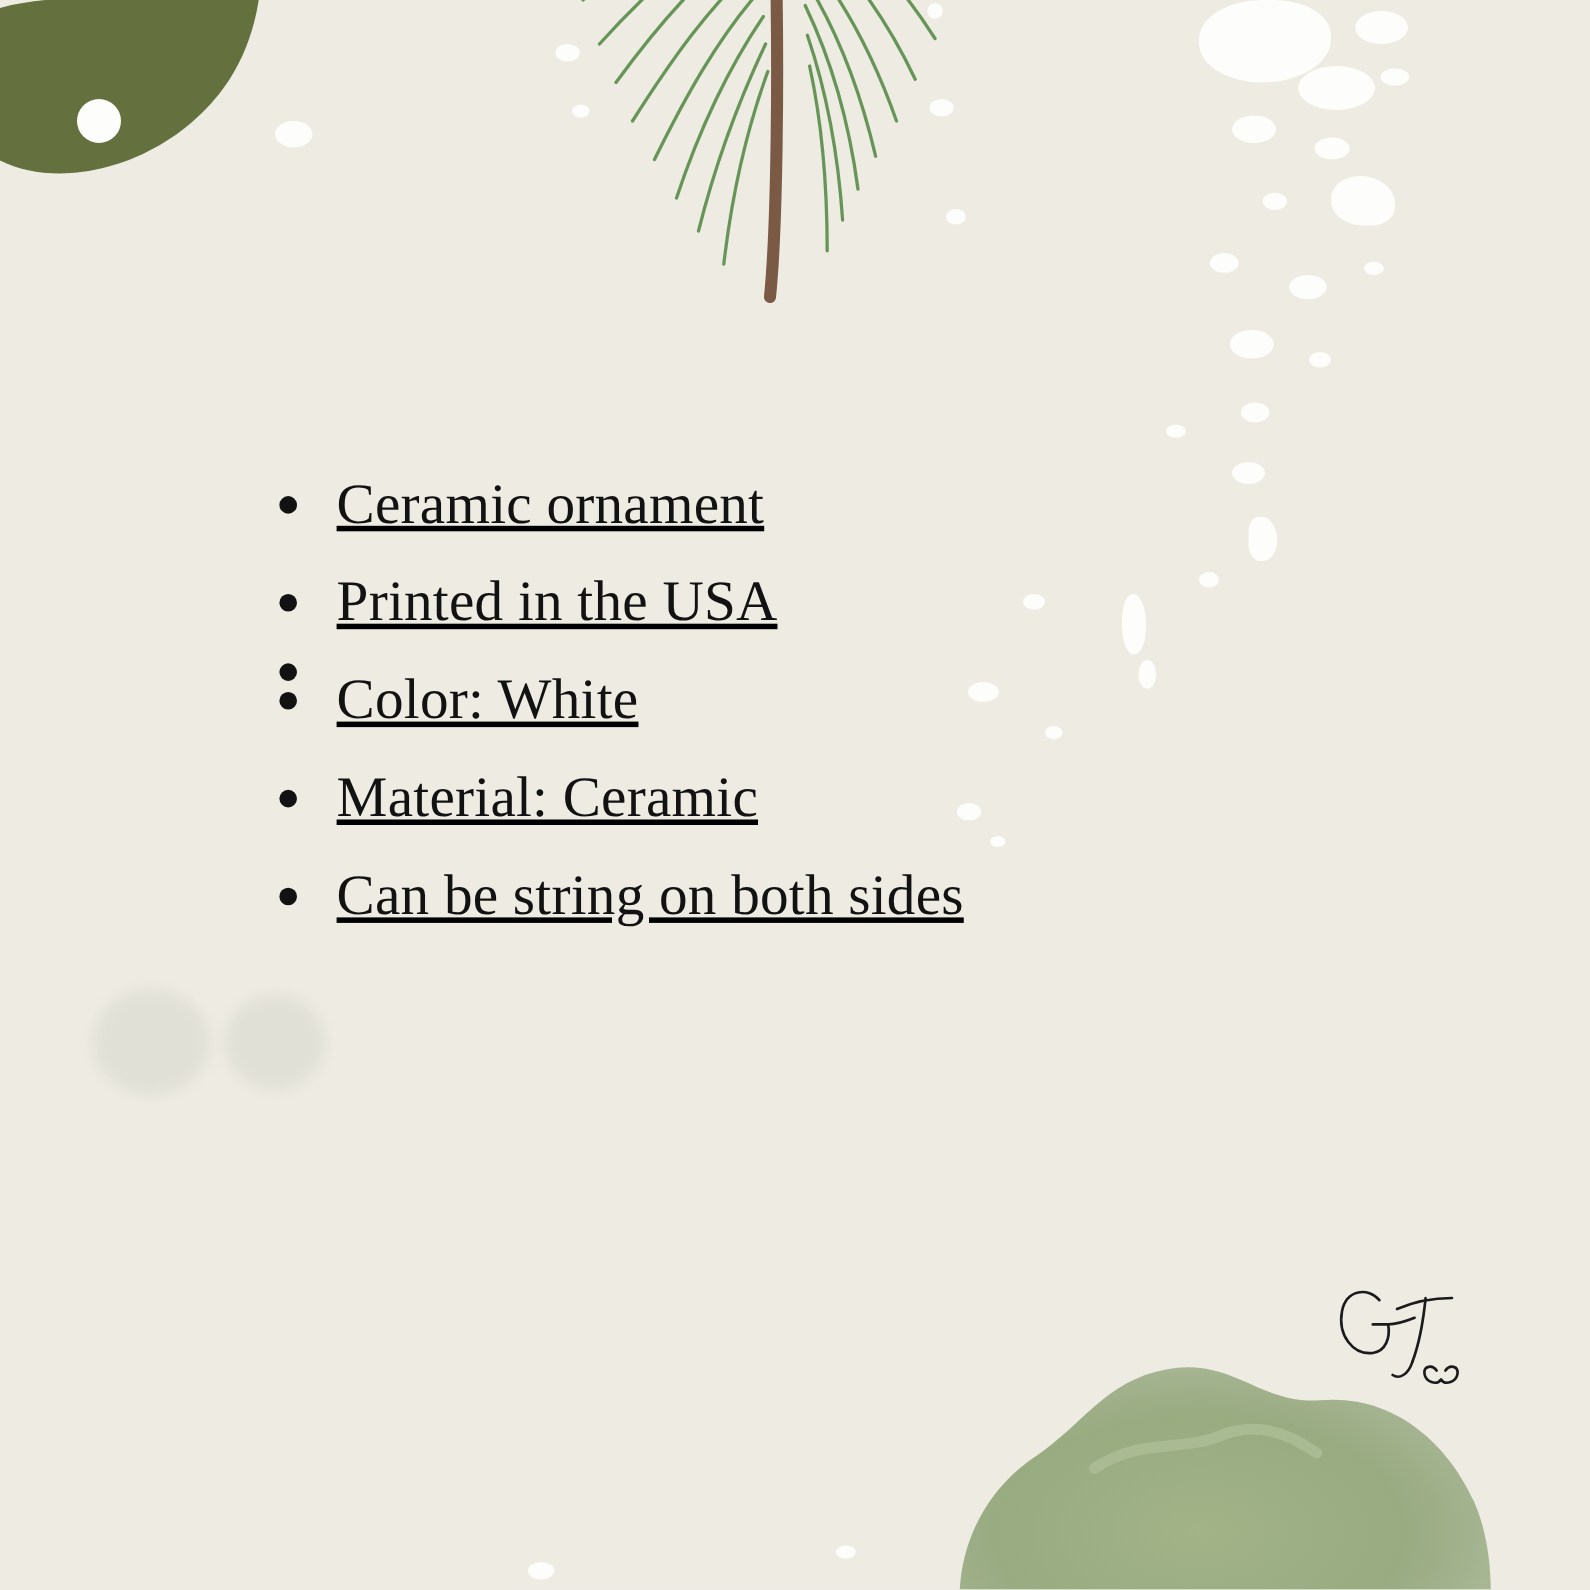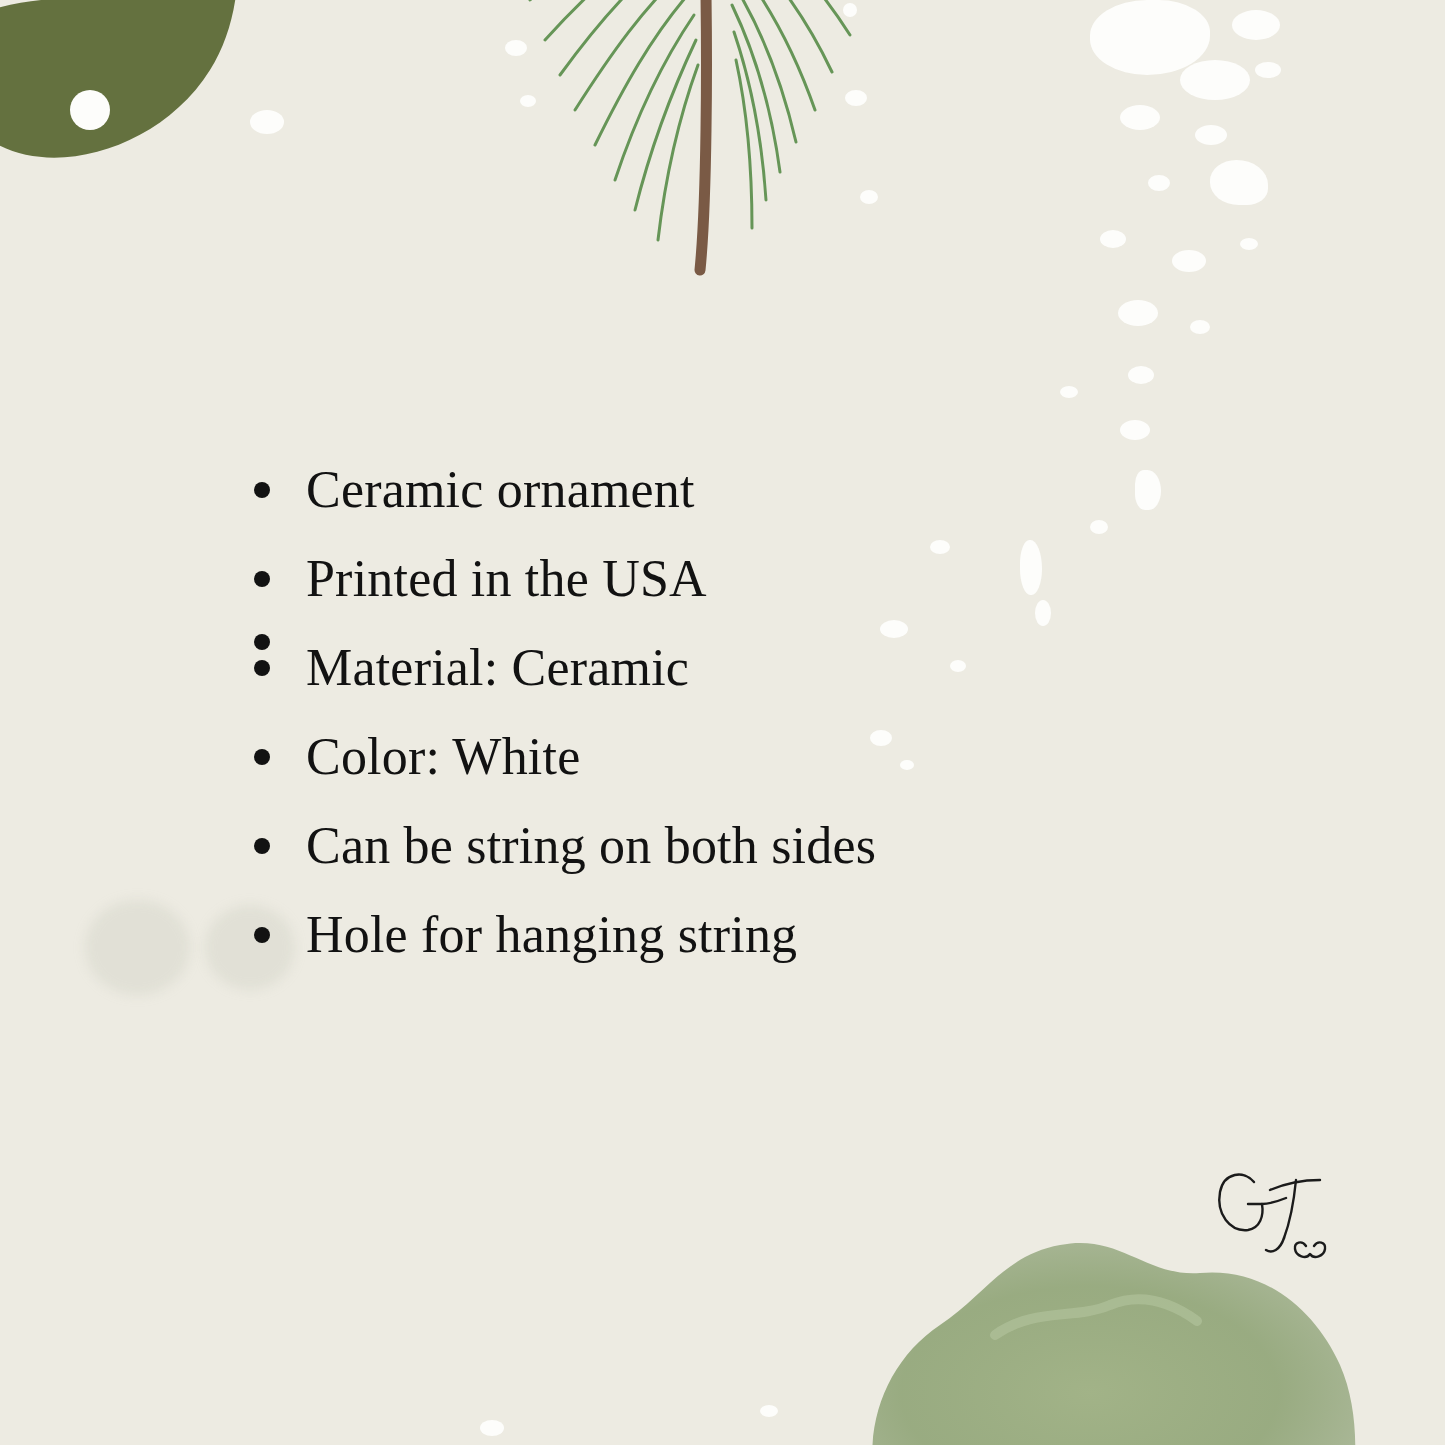--- a/index.html
+++ b/index.html
@@ -65,25 +65,26 @@
     border-radius: 50%;
     background: rgba(170, 175, 160, 0.18);
     filter: blur(6px);
     pointer-events: none;
   }
 
   
   .features {
     position: absolute;
     left: 248px;
-    top: 464px;
+    top: 433px;
     width: 1080px;
     margin: 0;
     padding: 0;
     list-style: none;
+    text-decoration: underline;
   }
   .features li {
     position: relative;
     font-size: 52px;
     line-height: 1.0;
     color: #121212;
     padding-left: 58px;
     margin-bottom: 37px;
     letter-spacing: 0.2px;
     white-space: nowrap;
@@ -205,24 +206,23 @@
       </radialGradient>
     </defs>
     <path d="M40,300 C10,230 35,150 95,110 C140,80 160,40 215,30 C275,18 300,62 355,58 C420,52 470,95 495,150 C515,196 512,250 505,300 Z" fill="url(#blobGrad)"></path>
     <path d="M150,120 C190,92 230,105 265,90 C300,76 330,90 352,106" fill="none" stroke="#b4c49f" stroke-width="10" stroke-linecap="round" opacity="0.6"></path>
   </svg>
 
   <ul class="features">
     <li><span class="bullet"></span><span>Ceramic ornament</span></li>
     <li><span class="bullet"></span><span>Printed in the USA</span></li>
     <li><span class="bullet"></span></li>
+    <li><span class="bullet"></span><span>Color: White</span></li>
     <li><span class="bullet"></span><span>Material: Ceramic</span></li>
-    <li><span class="bullet"></span><span>Color: White</span></li>
     <li><span class="bullet"></span><span>Can be string on both sides</span></li>
-    <li><span class="bullet"></span><span>Hole for hanging string</span></li>
   </ul>
 
   <svg class="signature" viewBox="0 0 130 110">
     <g fill="none" stroke="#1b1b1b" stroke-width="2.4" stroke-linecap="round" stroke-linejoin="round">
       <path d="M44,22 C34,10 14,12 10,32 C6,54 20,72 38,70 C50,68 54,56 52,44 L38,44"></path>
       <path d="M52,44 C58,44 66,42 76,38"></path>
       <path d="M60,30 C74,24 92,20 110,20"></path>
       <path d="M86,20 C84,40 80,62 74,78"></path>
       <path d="M74,78 C70,90 62,94 56,90"></path>
       <path d="M96,86 C92,80 84,82 85,89 C86,96 96,100 100,94 C104,100 114,96 115,89 C116,82 108,80 104,86"></path>

